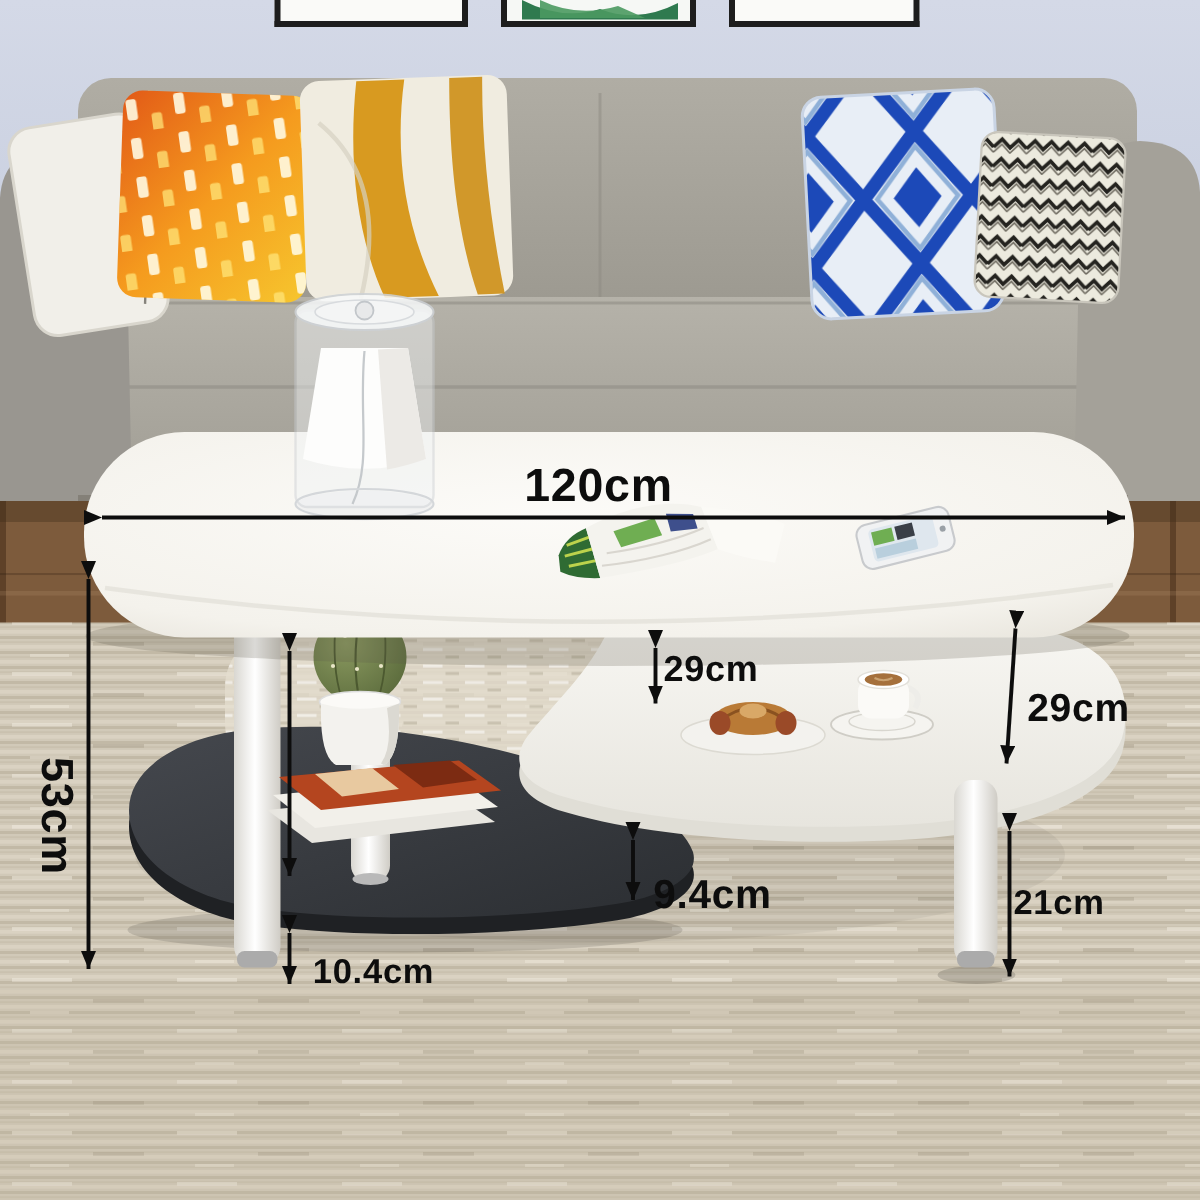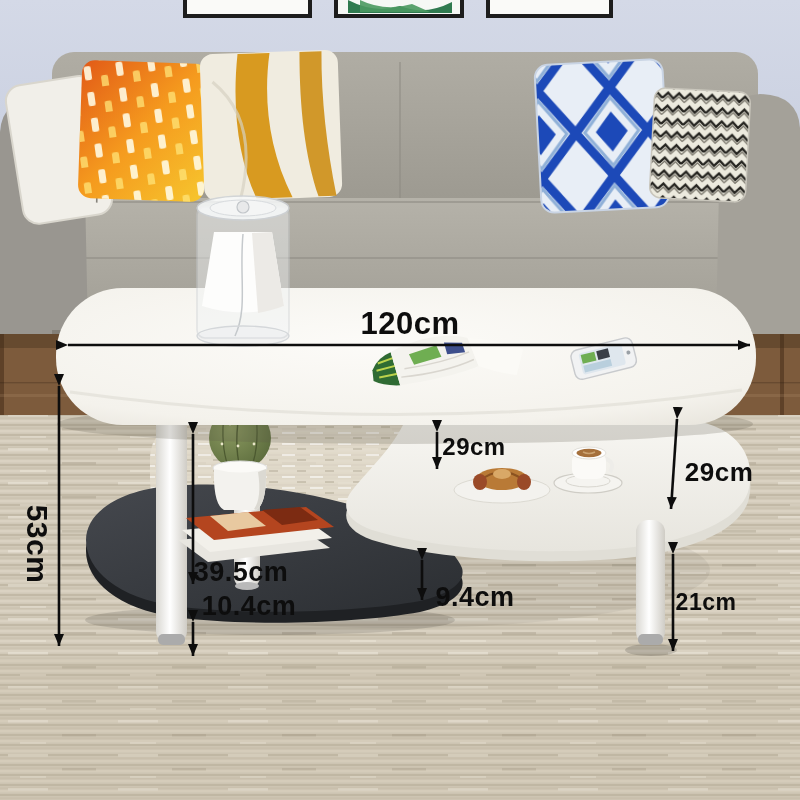--- a/index.html
+++ b/index.html
@@ -2,27 +2,27 @@
 <html><head>
 <meta charset="utf-8">
 <style>
   html,body{margin:0;padding:0;background:#ffffff;}
   .scene{position:relative;width:800px;height:800px;overflow:hidden;
          font-family:"Liberation Sans", sans-serif;}
   .scene svg{position:absolute;left:0;top:0;}
   .dim-label{position:absolute;transform:translate(-50%,-50%);
              font-weight:bold;color:#0d0d0d;white-space:nowrap;
              font-family:"Liberation Sans", sans-serif;letter-spacing:.5px;}
-  .lbl-120{left:410px;top:324px;font-size:31px;}
+  .lbl-120{left:399px;top:324px;font-size:31px;}
   .lbl-53{left:37px;top:544px;font-size:30px;
           transform:translate(-50%,-50%) rotate(90deg);}
   .lbl-29mid{left:474px;top:447px;font-size:24px;}
   .lbl-29right{left:719px;top:472px;font-size:26px;}
   .lbl-395{left:241px;top:572px;font-size:27px;}
-  .lbl-104{left:243px;top:606px;font-size:27px;padding-left:12px;}
+  .lbl-104{left:243px;top:648px;font-size:23px;padding-left:12px;}
   .lbl-94{left:475px;top:581px;font-size:27px;margin-top:16px;}
   .lbl-21{left:706px;top:602px;font-size:23px;}
 </style>
 </head>
 <body>
 
 <div class="scene">
 <svg width="800" height="800" viewBox="0 0 800 800">
   <defs>
     <linearGradient id="wallGrad" x1="0" y1="0" x2="0" y2="1">
@@ -301,17 +301,16 @@
     <line x1="193" y1="622" x2="193" y2="656" marker-start="url(#ah)" marker-end="url(#ah)"></line>
     <line x1="422" y1="560" x2="422" y2="600" marker-start="url(#ah)" marker-end="url(#ah)"></line>
     <line x1="673" y1="554" x2="673" y2="651" marker-start="url(#ah)" marker-end="url(#ah)"></line>
   </g>
 </svg>
 
   <div class="dim-label lbl-120">120cm</div>
   <div class="dim-label lbl-53">53cm</div>
   <div class="dim-label lbl-29mid">29cm</div>
   <div class="dim-label lbl-29right">29cm</div>
-  <div class="dim-label lbl-395">39.5cm</div>
   <div class="dim-label lbl-104">10.4cm</div>
   <div class="dim-label lbl-94">9.4cm</div>
   <div class="dim-label lbl-21">21cm</div>
 </div>
 
 </body></html>

